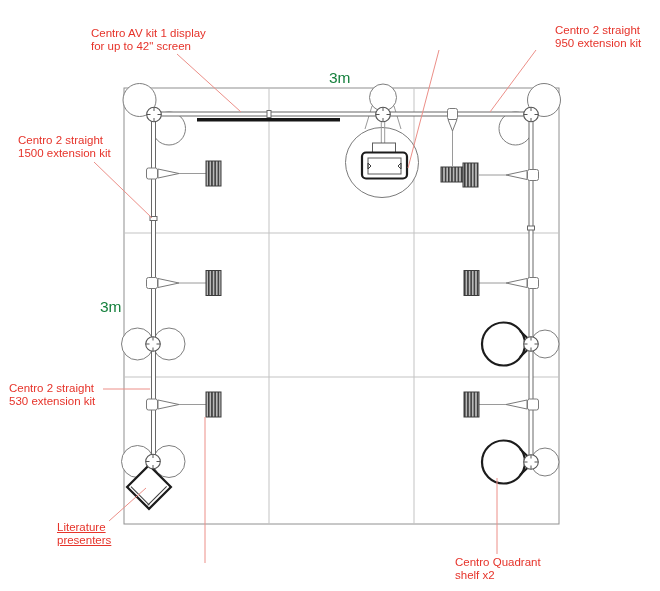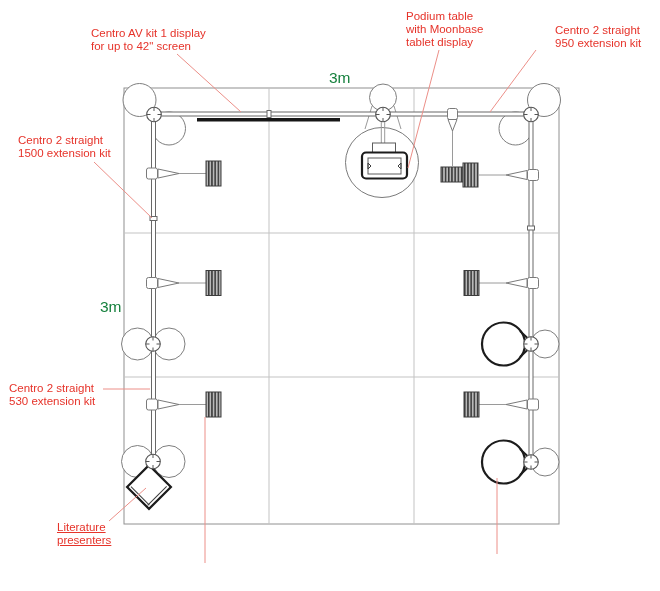--- a/index.html
+++ b/index.html
@@ -212,38 +212,37 @@
   </g>
 </svg>
 
 <div class="dim" style="left:329px;top:69px;">3m</div>
 <div class="dim" style="left:100px;top:298px;">3m</div>
 
 <div class="label" style="left:91px;top:27px;">
   <div>Centro AV kit 1 display</div>
   <div>for up to 42" screen</div>
 </div>
-<div class="label" style="left:406px;top:10px;">
-  <div>Podium table</div>
-  <div>with Moonbase</div>
-  <div>tablet display</div>
-</div>
 <div class="label" style="left:555px;top:24px;">
   <div>Centro 2 straight</div>
   <div>950 extension kit</div>
 </div>
 <div class="label" style="left:18px;top:134px;">
   <div>Centro 2 straight</div>
   <div>1500 extension kit</div>
 </div>
 <div class="label" style="left:9px;top:382px;">
   <div>Centro 2 straight</div>
   <div>530 extension kit</div>
 </div>
 <div class="label" style="left:57px;top:521px;text-decoration:underline;">
   <div>Literature</div>
   <div>presenters</div>
 </div>
 <div class="label" style="left:188px;top:565px;margin-top:36px;">
   <div>LED Flood</div>
 </div>
+<div class="label" style="left:455px;top:556px;">
+  <div>Centro Quadrant</div>
+  <div>shelf x2</div>
+</div>
 
 </div>
 
 </body></html>

